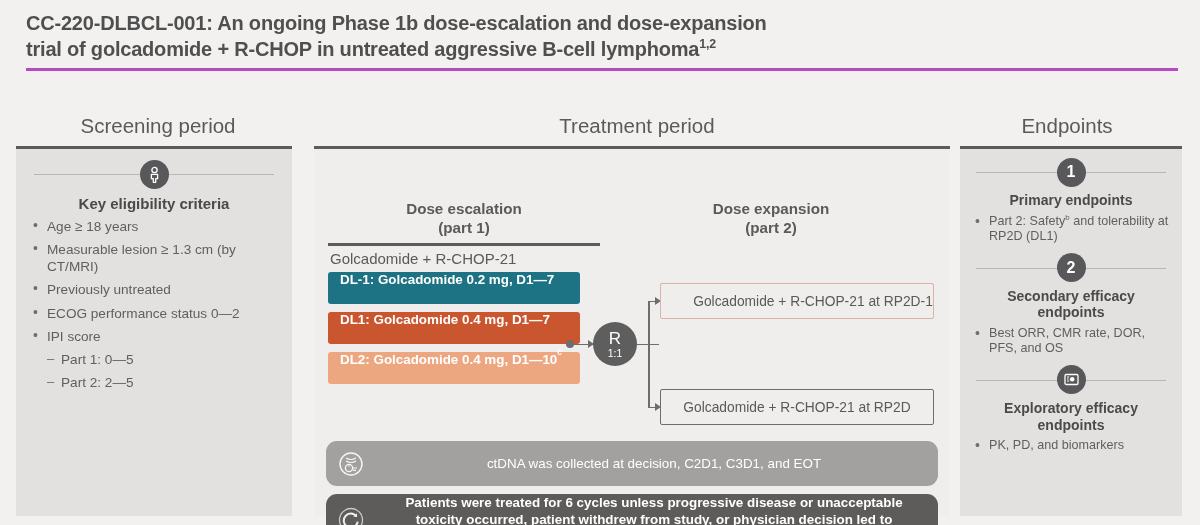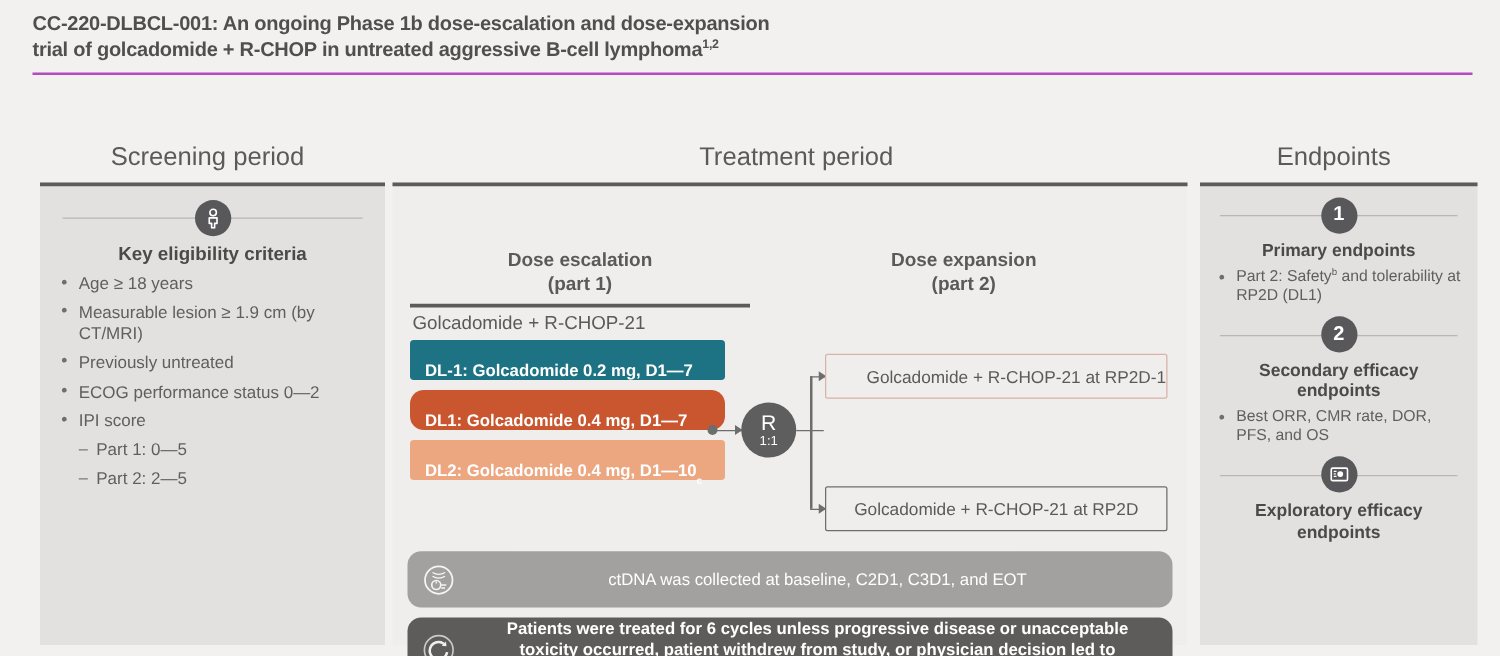--- a/index.html
+++ b/index.html
@@ -10,21 +10,21 @@
     background: #f2f1f0;
     font-family: "Liberation Sans", sans-serif;
     color: #4a4a4a;
     overflow: hidden;
     position: relative;
   }
 
   
   .title-block { padding: 10px 26px 0 26px; }
   .title-text {
-    font-size: 16px;
+    font-size: 20px;
     font-weight: bold;
     line-height: 1.30;
     color: #4f4f4f;
     letter-spacing: -0.2px;
   }
   .title-rule {
     margin: 6px 0 0 0;
     height: 2.5px;
     background: #b44bc0;
     width: 1152px;
@@ -33,21 +33,21 @@
   
   .columns {
     position: absolute;
     top: 112px;
     left: 0;
     width: 1200px;
     height: 413px;
     display: flex;
     align-items: flex-start;
   }
-  .col-screening { width: 300px; padding-left: 32px; }
+  .col-screening { width: 300px; padding-left: 16px; }
   .col-treatment { width: 660px; padding-left: 14px; }
   .col-endpoints { width: 230px; padding-left: 0px; padding-right: 16px; }
 
   .col-head {
     font-size: 20.5px;
     color: #5a5a5a;
     text-align: center;
     height: 34px;
     line-height: 28px;
     font-weight: normal;
@@ -154,29 +154,29 @@
     color: #5a5a5a;
     padding: 4px 0 5px 2px;
   }
 
   .dose-box {
     width: 252px;
     margin-left: 14px;
     height: 32px;
     border-radius: 3px;
     display: flex;
-    align-items: flex-end;
+    align-items: flex-start;
     padding-left: 12px;
     color: #fff;
     font-size: 13.4px;
     font-weight: bold;
     margin-bottom: 8px;
   }
   .dose-dl-1 { background: #1d7383; }
-  .dose-dl1  { background: #c9562f; border-radius: 11px; }
+  .dose-dl1  { background: #c9562f; }
   .dose-dl2  { background: #eda780; }
 
   .exp-box {
     position: absolute;
     height: 36px;
     display: flex;
     align-items: center;
     justify-content: center;
     background: #efeeed;
     font-size: 13.8px;
@@ -266,21 +266,21 @@
         <div class="badge">
           <svg width="17" height="17" viewBox="0 0 17 17">
             <circle cx="8.5" cy="4" r="2.6" fill="none" stroke="#fff" stroke-width="1.3"></circle>
             <path d="M5.4 8.3 h6.2 v4.4 h-1.9 v3.6 h-2.4 v-3.6 h-1.9 z" fill="none" stroke="#fff" stroke-width="1.3" stroke-linejoin="round"></path>
           </svg>
         </div>
       </div>
       <div class="sec-title">Key eligibility criteria</div>
       <ul class="bullets">
         <li><span>Age ≥ 18 years</span></li>
-        <li><span>Measurable lesion ≥ 1.9 cm (by CT/MRI)</span></li>
+        <li><span>Measurable lesion ≥ 1.3 cm (by CT/MRI)</span></li>
         <li><span>Previously untreated</span></li>
         <li><span>ECOG performance status 0—2</span></li>
         <li><span>IPI score</span></li>
         <li class="dash"><span>Part 1: 0—5</span></li>
         <li class="dash"><span>Part 2: 2—5</span></li>
       </ul>
     </div>
   </div>
 
   <div class="col-treatment">
@@ -335,21 +335,21 @@
 
       <div class="info-bar info-bar-ctdna">
         <span class="info-icon">
           <svg width="30" height="30" viewBox="0 0 30 30">
             <circle cx="15" cy="15" r="11" fill="none" stroke="#fff" stroke-width="1.4"></circle>
             <path d="M10 9 q5 3 10 0 M10 12 q5 3 10 0" fill="none" stroke="#fff" stroke-width="1.1"></path>
             <circle cx="13" cy="19" r="3.6" fill="none" stroke="#fff" stroke-width="1.3"></circle>
             <path d="M13 16.2 v1.6 M17 19 h4 M17 21.4 h3" stroke="#fff" stroke-width="1.1"></path>
           </svg>
         </span>
-        <span class="info-text">ctDNA was collected at baseline, C2D1, C3D1, and EOT</span>
+        <span class="info-text">ctDNA was collected at decision, C2D1, C3D1, and EOT</span>
       </div>
 
       <div class="info-bar info-bar-cycles">
         <span class="info-icon">
           <svg width="30" height="30" viewBox="0 0 30 30">
             <circle cx="15" cy="15" r="11.5" fill="none" stroke="#fff" stroke-width="1.3" opacity="0.75"></circle>
             <path d="M20.5 11.5 a7 7 0 1 0 1.2 5.2" fill="none" stroke="#fff" stroke-width="2"></path>
             <path d="M20.8 8.2 l0.3 3.8 l-3.8 -0.4 z" fill="#fff"></path>
           </svg>
         </span>
@@ -382,17 +382,20 @@
       <div class="icon-divider">
         <div class="badge">
           <svg width="17" height="17" viewBox="0 0 17 17">
             <rect x="2" y="3.5" width="13" height="10" rx="1.2" fill="none" stroke="#fff" stroke-width="1.3"></rect>
             <circle cx="9.2" cy="8.2" r="2.3" fill="#fff"></circle>
             <path d="M4 6 h2.2 M4 8 h1.6 M4 10 h2.2" stroke="#fff" stroke-width="1"></path>
           </svg>
         </div>
       </div>
       <div class="sec-title">Exploratory efficacy endpoints</div>
+      <ul class="bullets">
+        <li><span>PK, PD, and biomarkers</span></li>
+      </ul>
 
     </div>
   </div>
 
 </div>
 
 </body></html>

